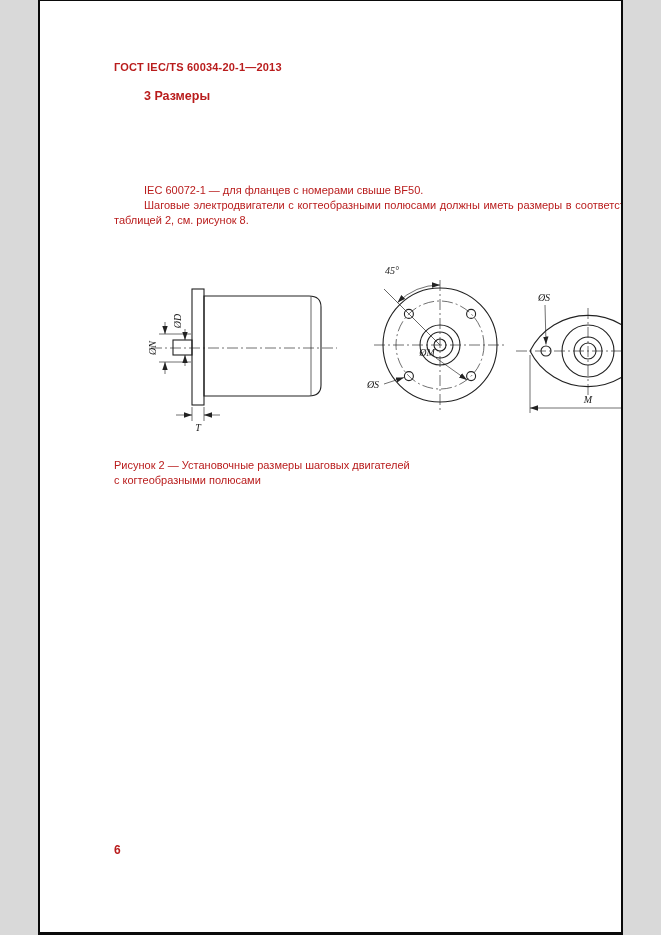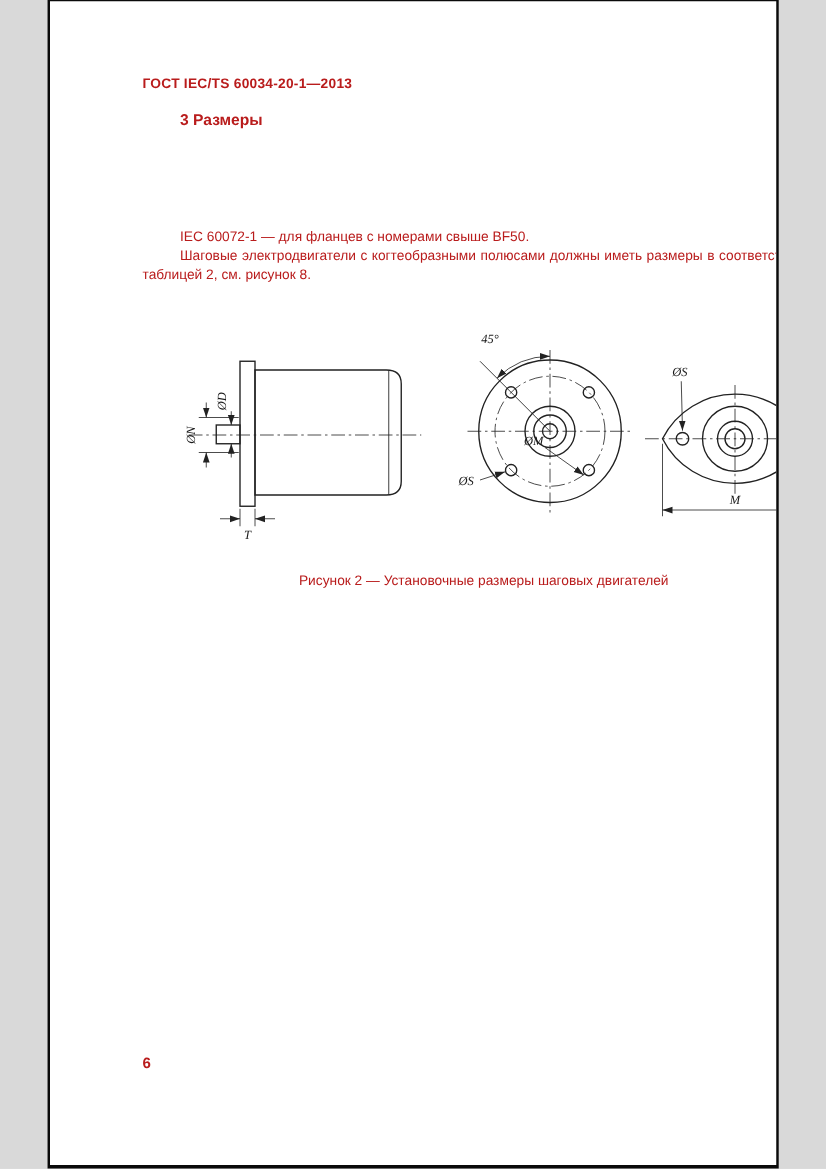--- a/index.html
+++ b/index.html
@@ -21,21 +21,21 @@
   .li-1 { top:167px; }
   .li-2 { top:182px; }
   .p-stepper { top:197px; }
   .drawing { position:absolute; left:105px; top:250px; }
   .drw { stroke:#222; fill:none; }
   .drw .outline { stroke-width:1.1; }
   .drw .thin { stroke-width:0.7; }
   .drw .cl { stroke-width:0.65; stroke-dasharray:11 3 2 3; }
   .drw .dim { stroke-width:0.65; }
   .drw text { font-family:"Liberation Serif", serif; font-style:italic; font-size:10px; fill:#1a1a1a; stroke:none; }
-  .caption { position:absolute; left:74px; top:457px; width:546px; text-align:center; font-size:11px; line-height:15px; }
+  .caption { position:absolute; left:74px; top:457px; width:546px; font-size:11px; line-height:15px; }
   .page-number { position:absolute; left:74px; top:842px; font-size:12px; font-weight:bold; }
 </style>
 </head>
 <body>
 
 <div class="page">
 
   <div class="doc-header">ГОСТ IEC/TS 60034-20-1—2013</div>
 
   <div class="sec-title">3 Размеры</div>
@@ -121,17 +121,18 @@
         <line x1="385" y1="104" x2="385" y2="162"></line>
         <line x1="501" y1="104" x2="501" y2="162"></line>
         <line x1="385" y1="157" x2="501" y2="157" marker-start="url(#arw)" marker-end="url(#arw)"></line>
       </g>
       <text x="443" y="152" text-anchor="middle">M</text>
     </g>
   </svg>
 
   <div class="caption">
     <div>Рисунок 2 — Установочные размеры шаговых двигателей</div>
+    <div>с когтеобразными полюсами</div>
   </div>
 
   <div class="page-number">6</div>
 
 </div>
 
 </body></html>

